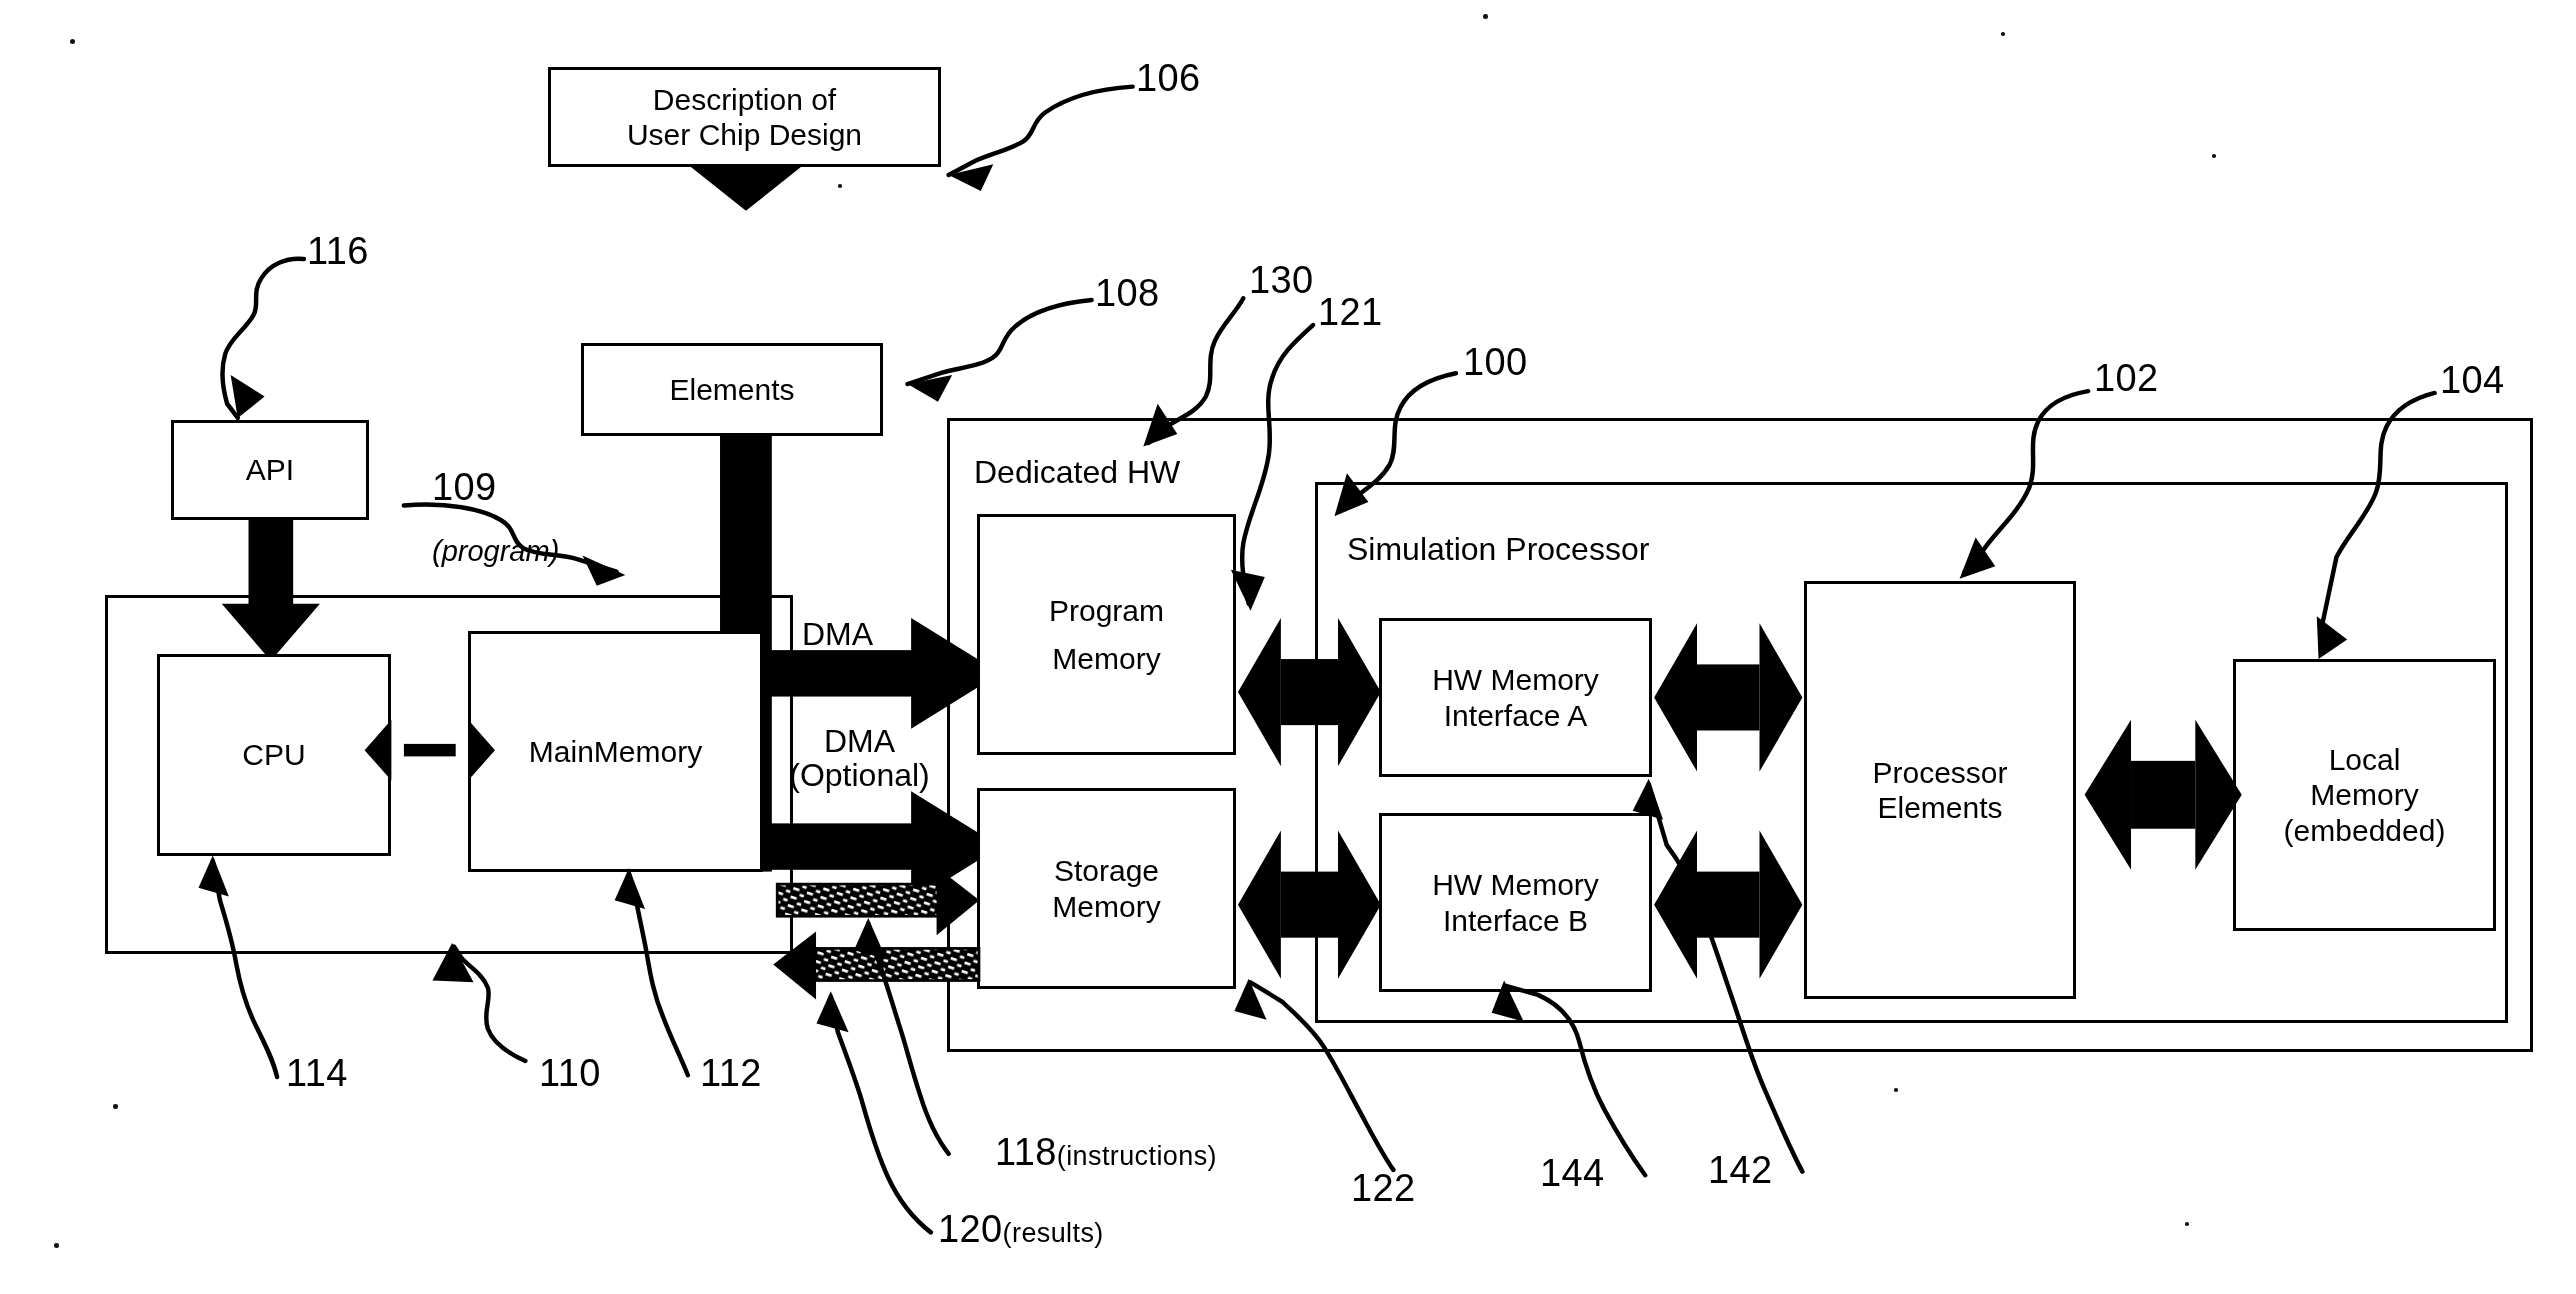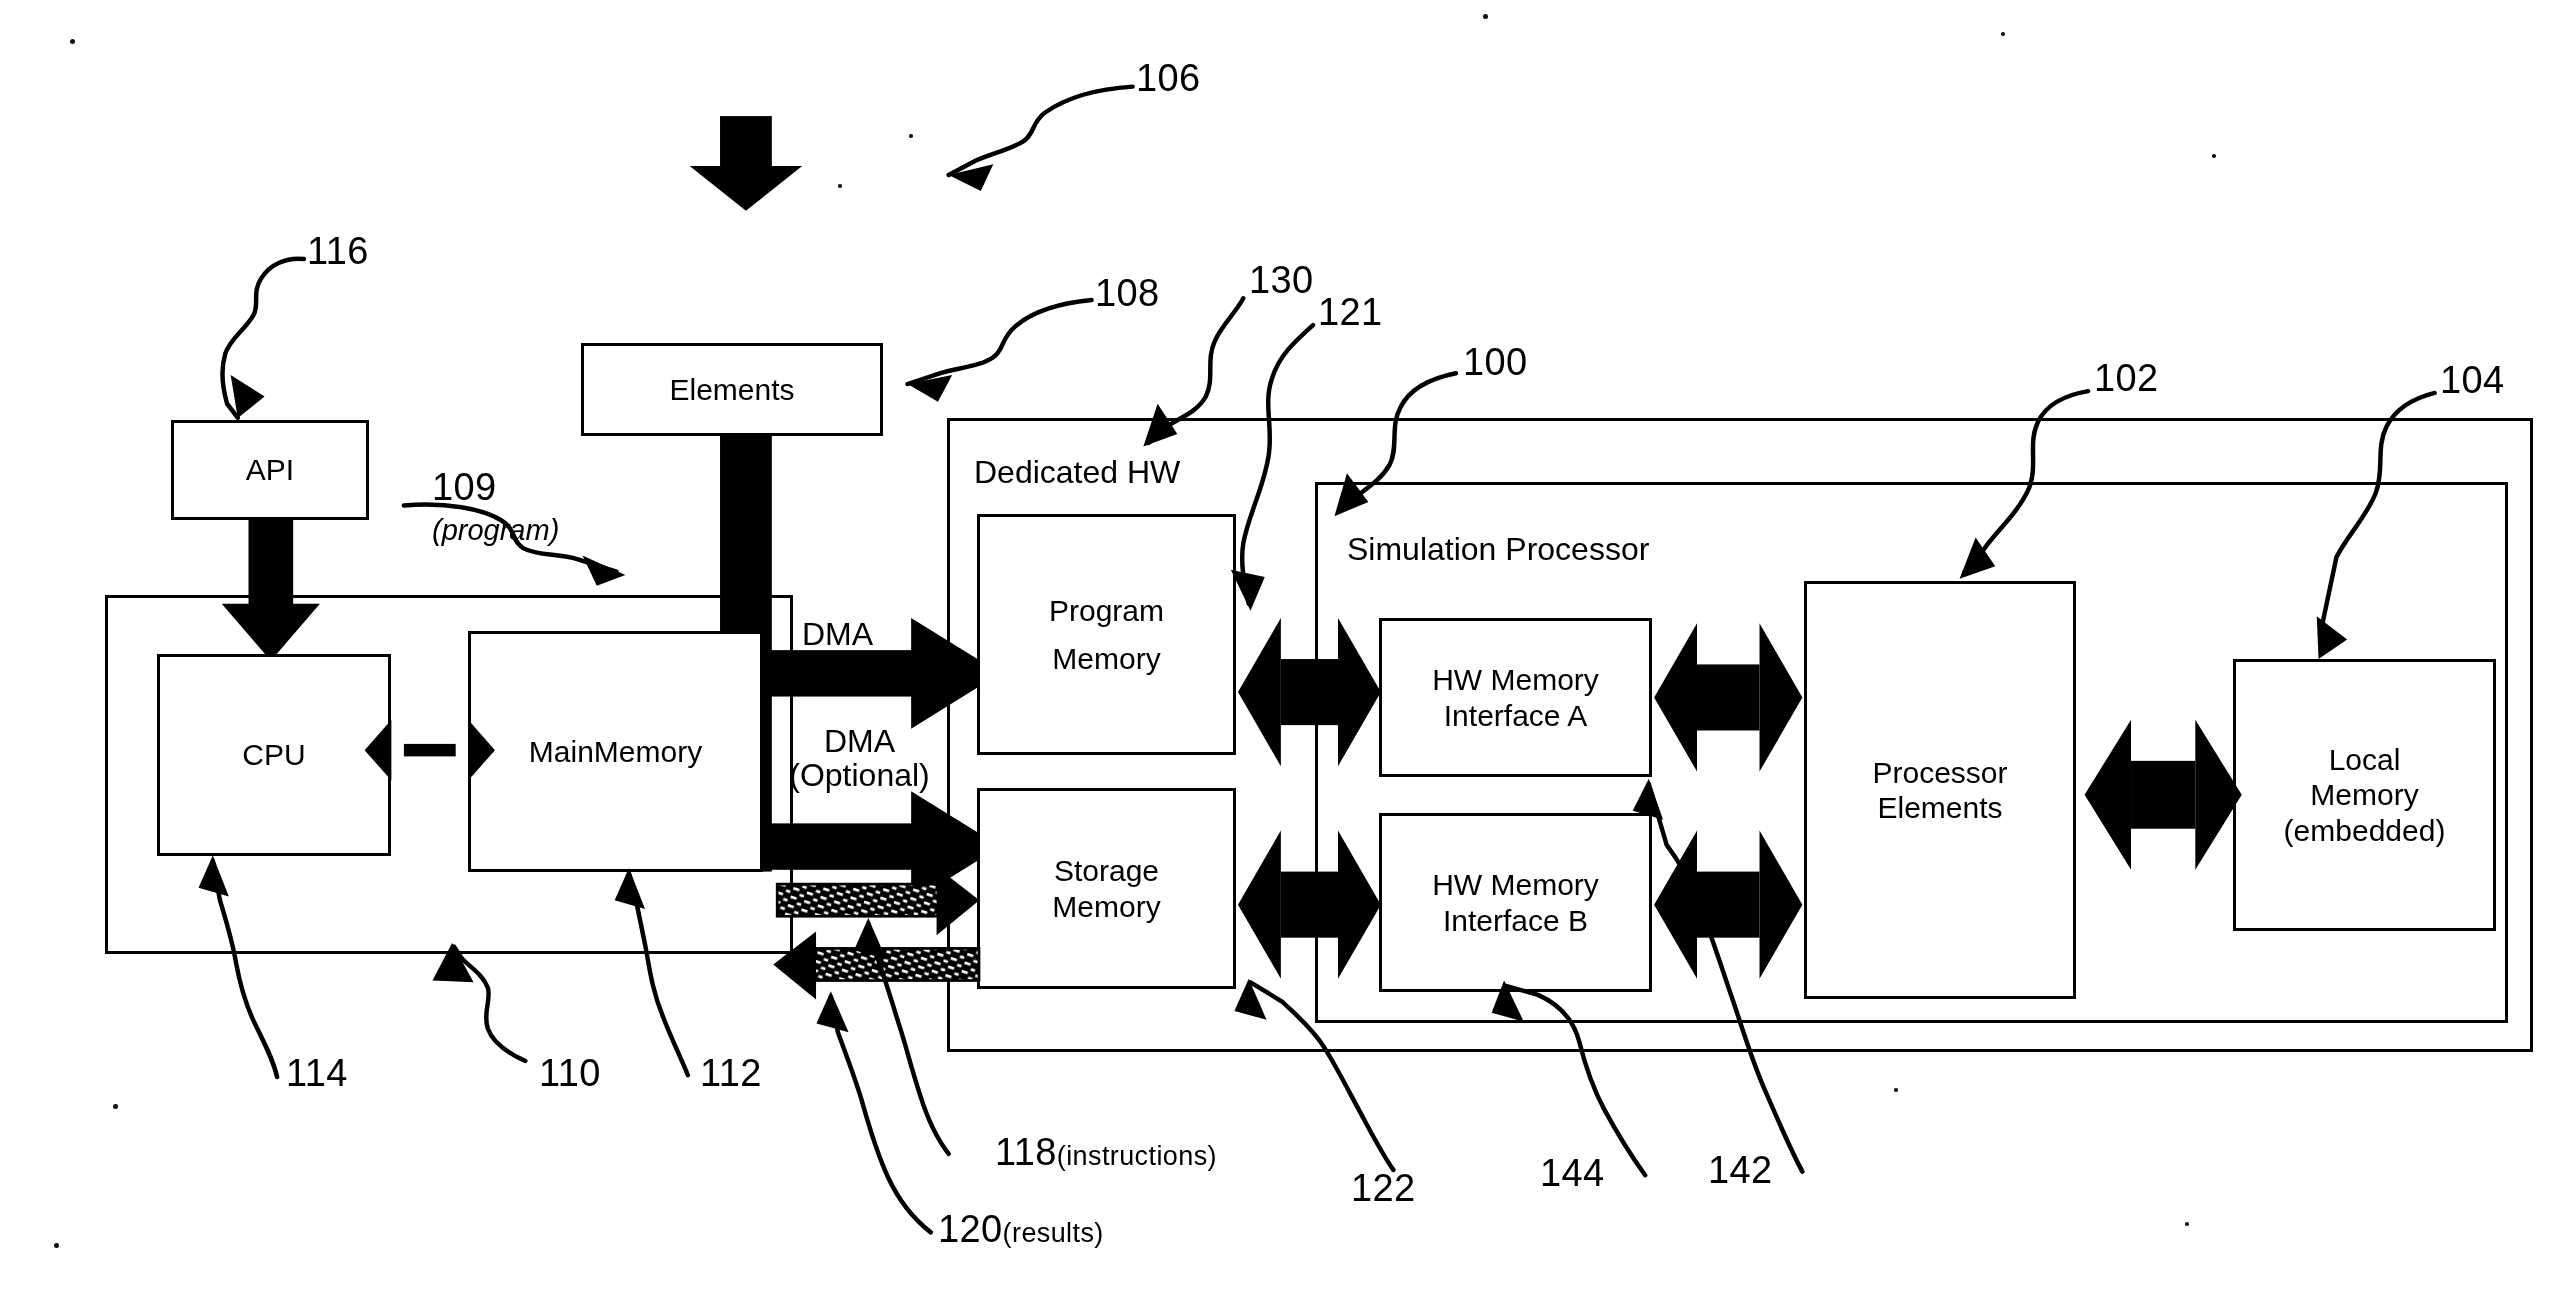--- a/index.html
+++ b/index.html
@@ -50,20 +50,21 @@
   }
   .refnum .sub{
     font-size:27px;
   }
   .italic-note{
     position:absolute;
     font-size:29px;
     font-style:italic;
     white-space:nowrap;
     z-index:9;
+    margin-top:21px;
   }
   .plain-label{
     position:absolute;
     font-size:32px;
     white-space:nowrap;
     z-index:9;
     text-align:center;
   }
   .plain-label.two{
     line-height:1.05;
@@ -133,20 +134,24 @@
       <rect x="806" y="922" width="240" height="52" fill="#000"></rect>
       <polygon points="1020,886 1120,948 1020,1010" fill="#000"></polygon>
     </g>
 
     <g>
       <rect x="278" y="580" width="50" height="110" fill="#000"></rect>
       <polygon points="248,676 358,676 303,740" fill="#000"></polygon>
     </g>
   </svg>
 
+  <div class="box" style="left:548px;top:67px;width:393px;height:100px;flex-direction:column;">
+    <span>Description of</span>
+    <span>User Chip Design</span>
+  </div>
 
   <div class="box" style="left:581px;top:343px;width:302px;height:93px;">
     <span>Elements</span>
   </div>
 
   <div class="box" style="left:171px;top:420px;width:198px;height:100px;">
     <span>API</span>
   </div>
 
   <div class="box" style="left:157px;top:654px;width:234px;height:202px;">

